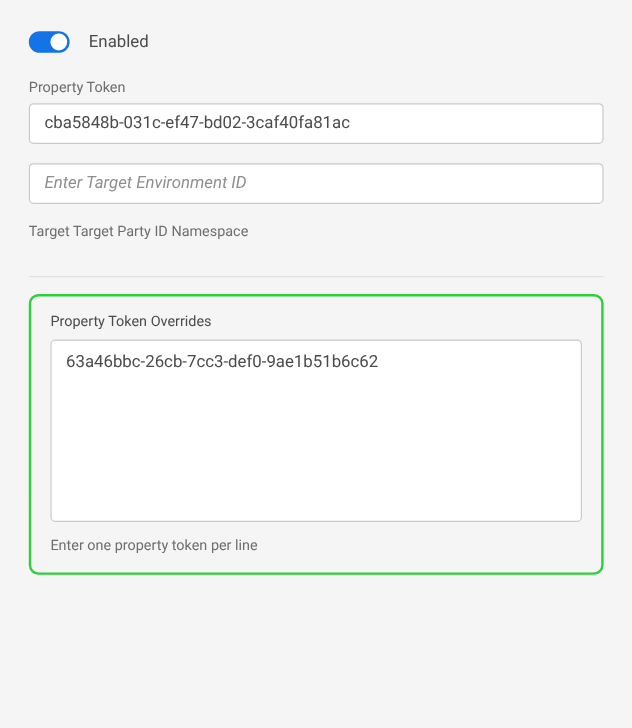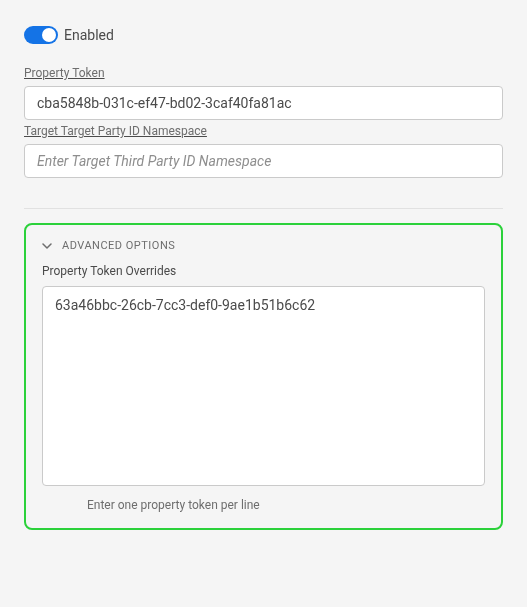--- a/index.html
+++ b/index.html
@@ -11,21 +11,21 @@
       font-family: -apple-system, BlinkMacSystemFont, "Segoe UI", Roboto, Helvetica, Arial, sans-serif;
       background: #f5f5f5;
       width: 527px;
       height: 607px;
       padding: 26px 24px;
       color: #4b4b4b;
     }
     .toggle-row {
       display: flex;
       align-items: center;
-      gap: 6px;
+      gap: 16px;
       margin-bottom: 22px;
     }
     .toggle-switch {
       width: 34px;
       height: 18px;
       background: #1473e6;
       border-radius: 10px;
       position: relative;
       cursor: pointer;
       flex-shrink: 0;
@@ -37,22 +37,21 @@
       border-radius: 50%;
       position: absolute;
       top: 2px;
       right: 2px;
     }
     .toggle-label {
       font-size: 14px;
       color: #4b4b4b;
     }
     .field-group {
-      margin-bottom: 4px;
-      text-decoration: underline;
+      margin-bottom: 16px;
     }
     .field-label {
       font-size: 12px;
       color: #6e6e6e;
       margin-bottom: 6px;
       display: block;
     }
     .text-input {
       width: 100%;
       height: 34px;
@@ -97,66 +96,59 @@
       letter-spacing: 0.5px;
       color: #6e6e6e;
     }
     .advanced-sub-label {
       font-size: 12px;
       color: #4b4b4b;
       margin-bottom: 8px;
     }
     .text-area {
       width: 100%;
-      height: 200px;
+      height: 152px;
       padding: 10px 12px;
       font-size: 14px;
       color: #4b4b4b;
       background: #fff;
       border: 1px solid #cacaca;
       border-radius: 4px;
       outline: none;
       resize: none;
       font-family: inherit;
     }
     .help-text {
       font-size: 12px;
       color: #6e6e6e;
       margin-top: 8px;
-      margin-left: 45px;
     }
   </style>
 </head>
 <body>
 
 <div class="toggle-row">
   <div class="toggle-switch">
     <div class="toggle-knob"></div>
   </div>
   <span class="toggle-label">Enabled</span>
 </div>
 
 <div class="field-group">
   <label class="field-label">Property Token</label>
   <input type="text" class="text-input" value="cba5848b-031c-ef47-bd02-3caf40fa81ac" style="">
 </div>
 
 <div class="field-group">
+  <input type="text" class="text-input" placeholder="Enter Target Environment ID" style="">
 </div>
 
 <div class="field-group">
   <label class="field-label">Target Target Party ID Namespace</label>
-  <input type="text" class="text-input" placeholder="Enter Target Third Party ID Namespace" style="">
 </div>
 
 <div class="separator"></div>
 
 <div class="advanced-box">
-  <div class="advanced-header">
-    <svg class="chevron-down" viewBox="0 0 10 10">
-      <path d="M1 3 L5 7 L9 3" stroke="#6e6e6e" stroke-width="1.5" fill="none" stroke-linecap="round" stroke-linejoin="round"></path>
-    </svg>
-    <span class="advanced-title">ADVANCED OPTIONS</span>
-  </div>
   <div class="advanced-sub-label">Property Token Overrides</div>
   <textarea class="text-area" style="">63a46bbc-26cb-7cc3-def0-9ae1b51b6c62</textarea>
   <div class="help-text">Enter one property token per line</div>
 </div>
 
 </body></html>

